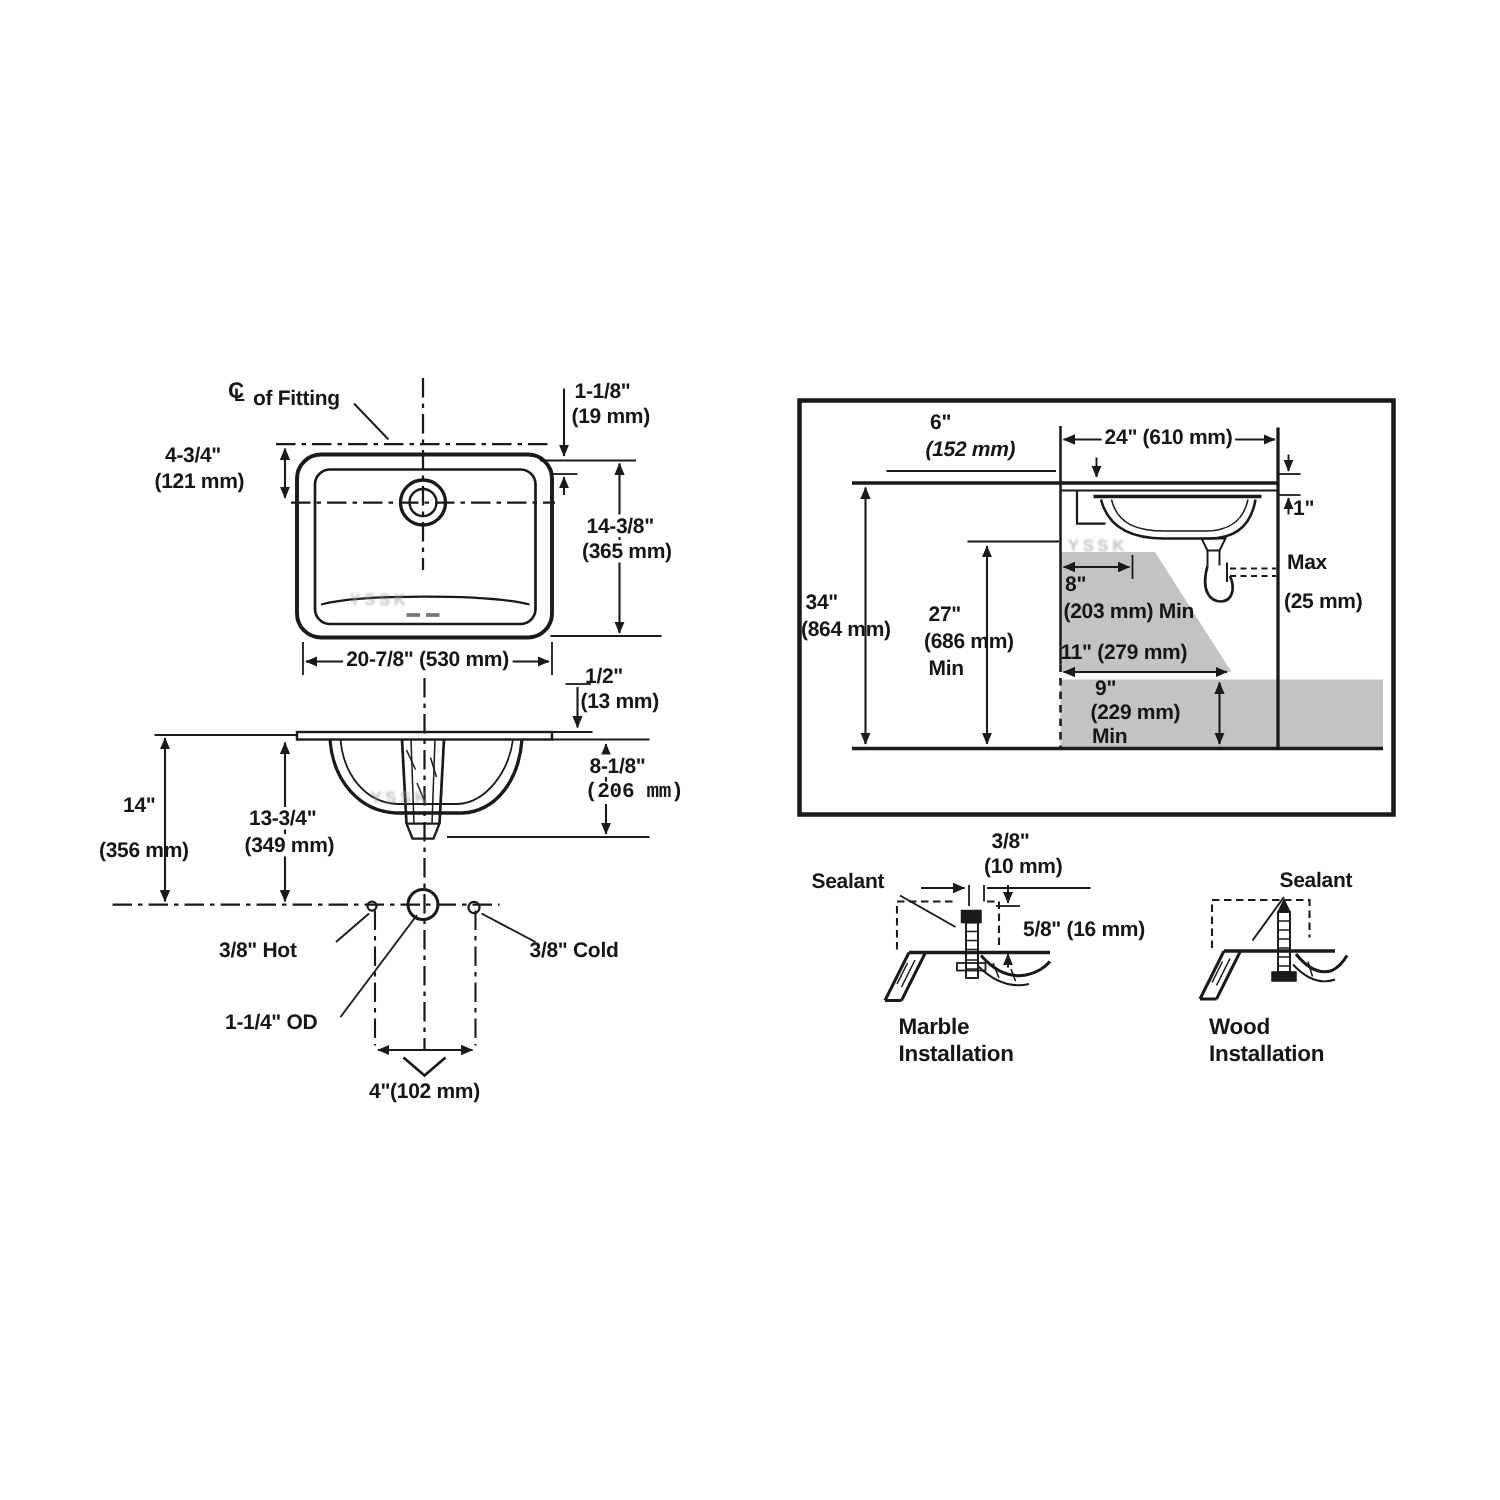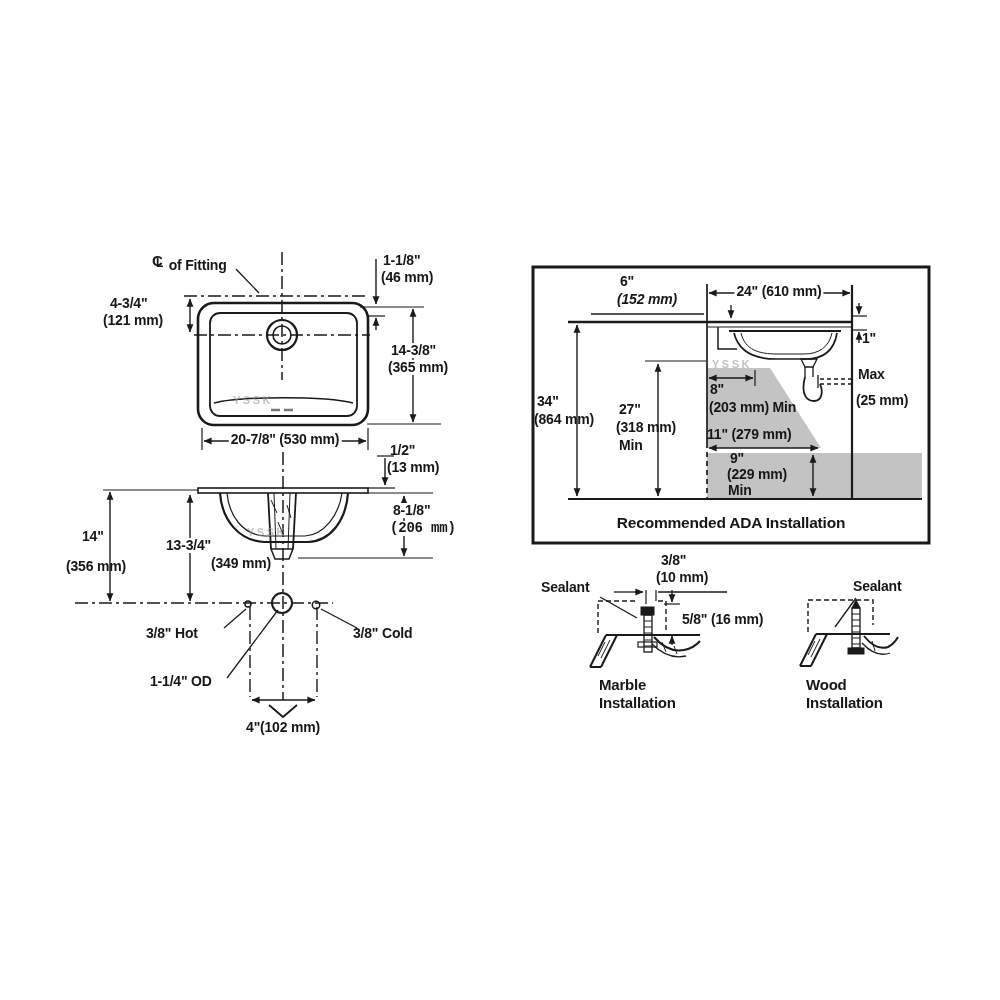--- a/index.html
+++ b/index.html
@@ -210,56 +210,55 @@
   <div class="wm" style="left:247px;top:526px;">YSSK</div>
   <div class="wm" style="left:712px;top:358px;">YSSK</div>
 
   <div class="lbl" style="left:152px;top:256px;">
     <span class="clsym"><span class="cc">C</span><span class="ll">L</span></span>
     <span>of Fitting</span>
   </div>
   <div class="lbl" style="left:110px;top:296px;">4-3/4"</div>
   <div class="lbl" style="left:103px;top:313px;">(121 mm)</div>
   <div class="lbl" style="left:383px;top:253px;">1-1/8"</div>
-  <div class="lbl" style="left:381px;top:270px;">(46 mm)</div>
+  <div class="lbl" style="left:381px;top:270px;">(19 mm)</div>
   <div class="lbl wbg" style="left:389px;top:343px;">14-3/8"</div>
   <div class="lbl wbg" style="left:386px;top:360px;">(365 mm)</div>
   <div class="lbl wbg ctr" style="left:285px;top:432px;">20-7/8" (530 mm)</div>
 
   <div class="lbl" style="left:390px;top:443px;">1/2"</div>
   <div class="lbl" style="left:387px;top:460px;">(13 mm)</div>
   <div class="lbl wbg" style="left:391px;top:503px;">8-1/8"</div>
   <div class="lbl wbg" style="left:388px;top:521px;font-family:Liberation Mono, monospace;">(206 mm)</div>
   <div class="lbl" style="left:82px;top:529px;">14"</div>
   <div class="lbl" style="left:66px;top:559px;">(356 mm)</div>
   <div class="lbl wbg" style="left:164px;top:538px;">13-3/4"</div>
-  <div class="lbl wbg" style="left:161px;top:556px;margin-left:48px;">(349 mm)</div>
+  <div class="lbl wbg" style="left:161px;top:556px;">(349 mm)</div>
   <div class="lbl" style="left:146px;top:626px;">3/8" Hot</div>
   <div class="lbl" style="left:353px;top:626px;">3/8" Cold</div>
   <div class="lbl" style="left:150px;top:674px;">1-1/4" OD</div>
   <div class="lbl ctr" style="left:283px;top:720px;">4"(102 mm)</div>
 
   <div class="lbl" style="left:620px;top:274px;">6"</div>
   <div class="lbl" style="left:617px;top:292px;font-style:italic;">(152 mm)</div>
   <div class="lbl wbg ctr" style="left:779px;top:284px;">24" (610 mm)</div>
   <div class="lbl" style="left:862px;top:331px;">1"</div>
   <div class="lbl" style="left:856px;top:349px;margin-top:44px;">(25 mm)</div>
   <div class="lbl" style="left:858px;top:367px;">Max</div>
   <div class="lbl" style="left:537px;top:394px;">34"</div>
   <div class="lbl" style="left:534px;top:412px;">(864 mm)</div>
   <div class="lbl" style="left:619px;top:402px;">27"</div>
-  <div class="lbl" style="left:616px;top:420px;">(318 mm)</div>
+  <div class="lbl" style="left:616px;top:420px;">(686 mm)</div>
   <div class="lbl" style="left:619px;top:438px;">Min</div>
   <div class="lbl" style="left:710px;top:382px;">8"</div>
   <div class="lbl" style="left:709px;top:400px;">(203 mm) Min</div>
   <div class="lbl" style="left:707px;top:427px;">11" (279 mm)</div>
   <div class="lbl" style="left:730px;top:451px;">9"</div>
   <div class="lbl" style="left:727px;top:467px;">(229 mm)</div>
   <div class="lbl" style="left:728px;top:483px;">Min</div>
-  <div class="lbl title" style="left:533px;top:515px;">Recommended ADA Installation</div>
 
   <div class="lbl" style="left:541px;top:580px;">Sealant</div>
   <div class="lbl" style="left:661px;top:553px;">3/8"</div>
   <div class="lbl" style="left:656px;top:570px;">(10 mm)</div>
   <div class="lbl" style="left:682px;top:612px;">5/8" (16 mm)</div>
   <div class="lbl cap" style="left:599px;top:677px;">Marble</div>
   <div class="lbl cap" style="left:599px;top:695px;">Installation</div>
   <div class="lbl" style="left:853px;top:579px;">Sealant</div>
   <div class="lbl cap" style="left:806px;top:677px;">Wood</div>
   <div class="lbl cap" style="left:806px;top:695px;">Installation</div>

